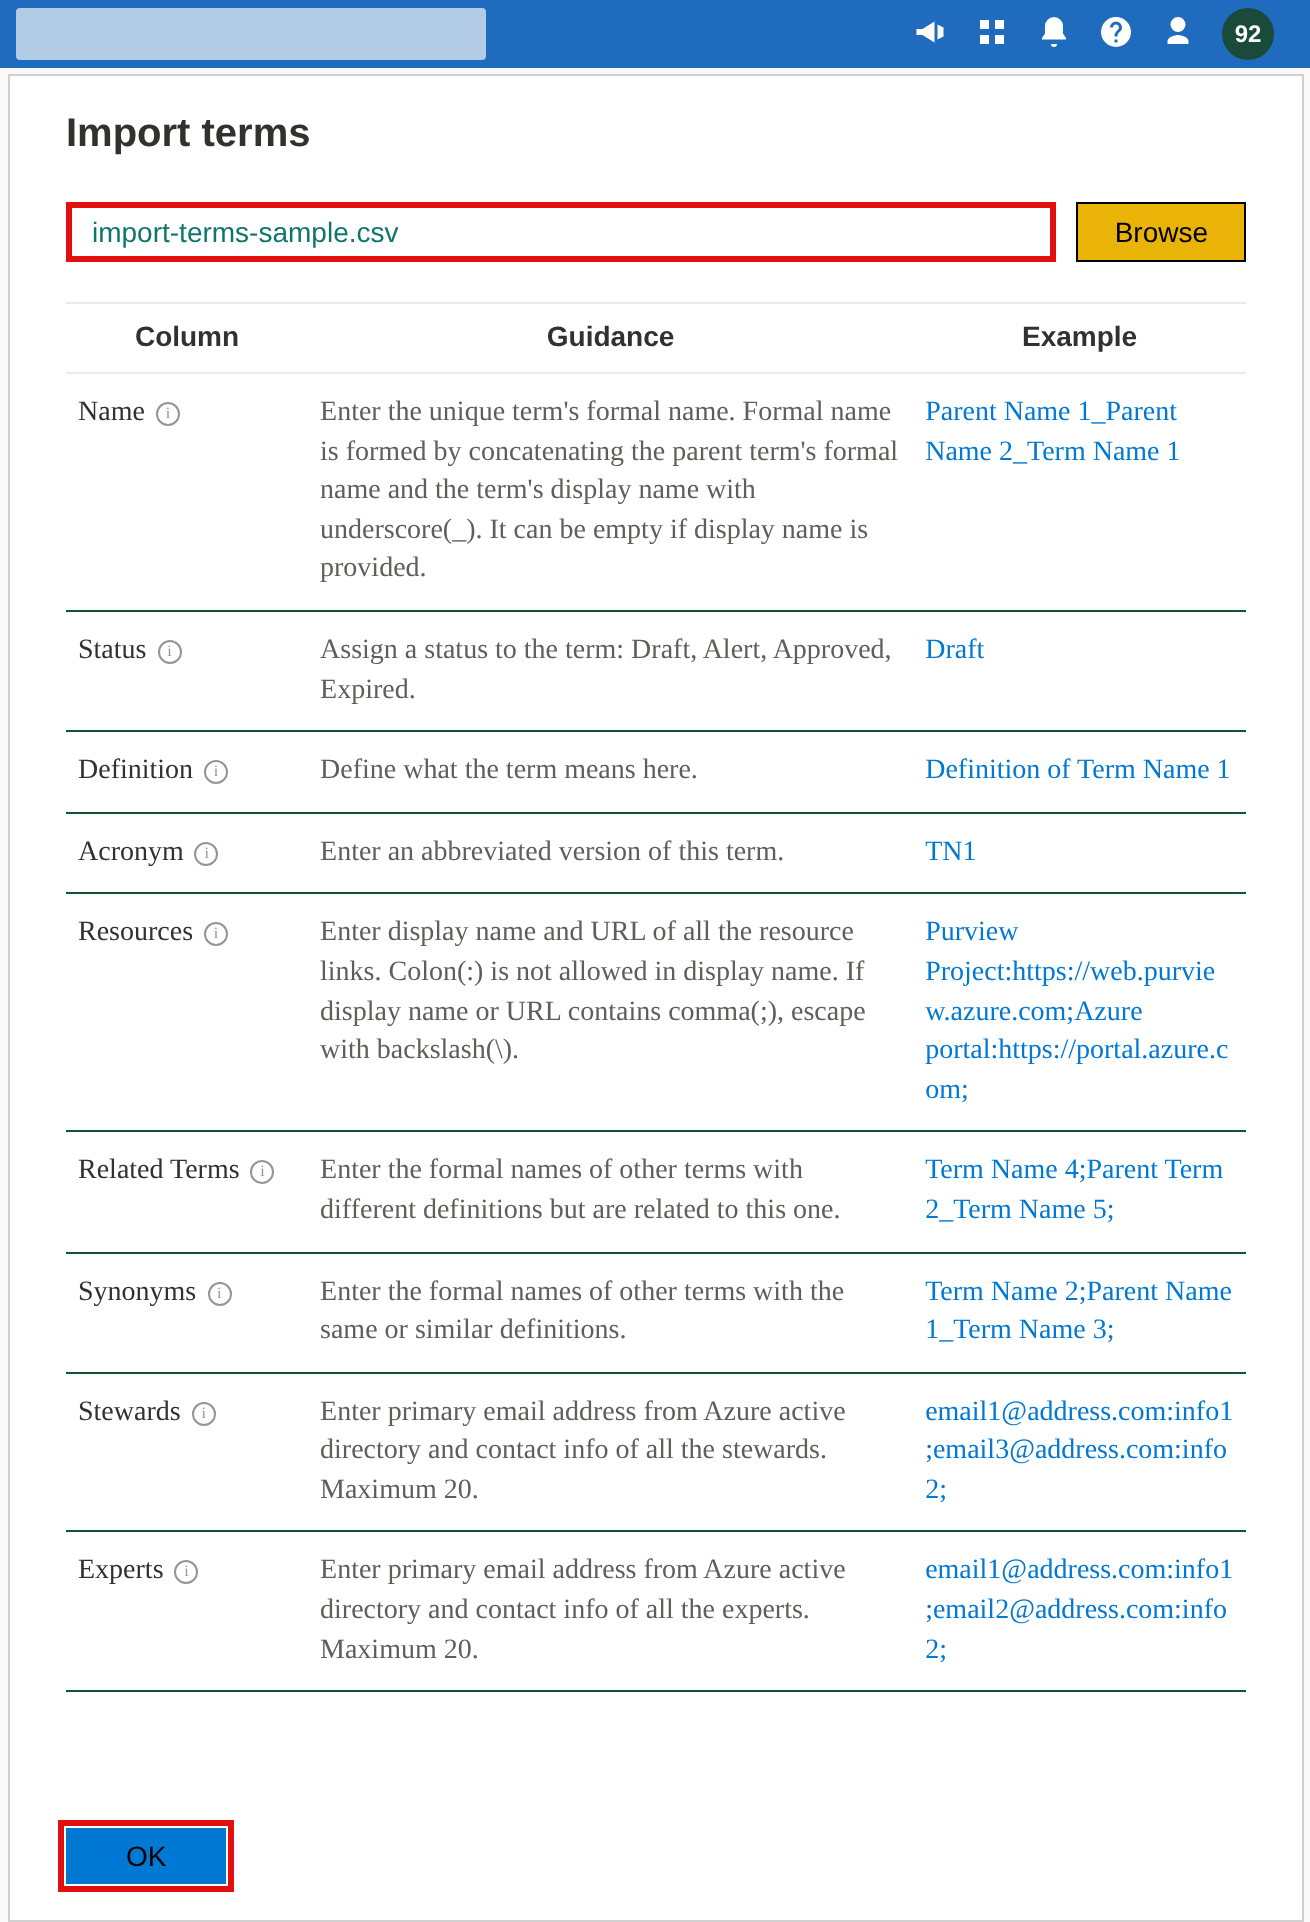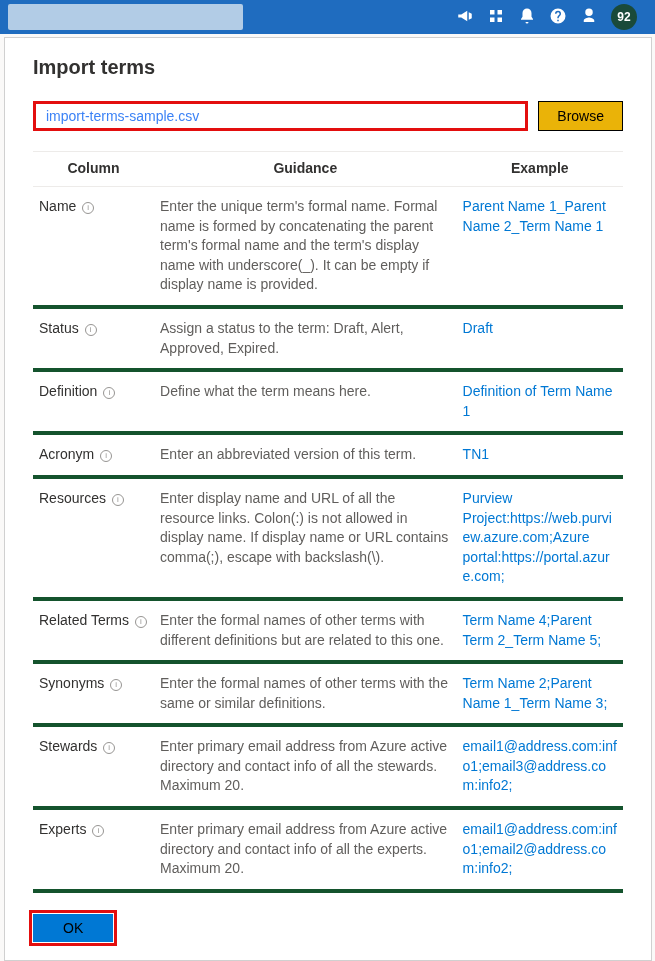--- a/index.html
+++ b/index.html
@@ -73,21 +73,21 @@
       display: flex;
       gap: 10px;
       margin-bottom: 20px;
     }
     .file-input {
       flex: 1;
       border: 3px solid #e30e0e;
       background: white;
       padding: 4px 10px;
       font-size: 14px;
-      color: #3b82f6;
+      color: #0f766e;
     }
     .browse-btn {
       border: 1px solid #000000;
       background: #eab308;
       padding: 5px 18px;
       font-size: 14px;
       cursor: pointer;
     }
     .table-container { flex: 1; overflow: auto; }
     table { width: 100%; border-collapse: collapse; }
@@ -95,23 +95,24 @@
       text-align: center;
       font-weight: 600;
       font-size: 14px;
       padding: 8px 6px 10px 6px;
       border-top: 1px solid #edebe9;
       border-bottom: 1px solid #edebe9;
     }
     td {
       vertical-align: top;
       padding: 10px 6px;
-      border-bottom: 4px solid #14532d;
+      border-bottom: 1px solid #14532d;
       font-size: 14px;
       line-height: 1.4;
+      font-family: Liberation Serif, serif;
     }
     .col-column { width: 120px; color: #323130; font-weight: 400; }
     .col-guidance { width: 300px; color: #605e5c; }
     .col-example { width: 165px; }
     .col-example a { color: #0078d4; text-decoration: none; word-break: break-word; }
     .info-icon {
       display: inline-block;
       width: 12px;
       height: 12px;
       border: 1px solid #979593;

